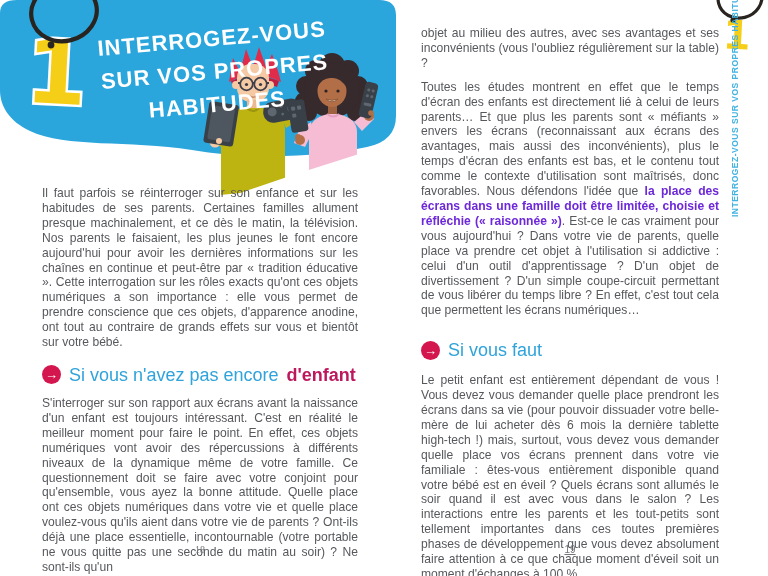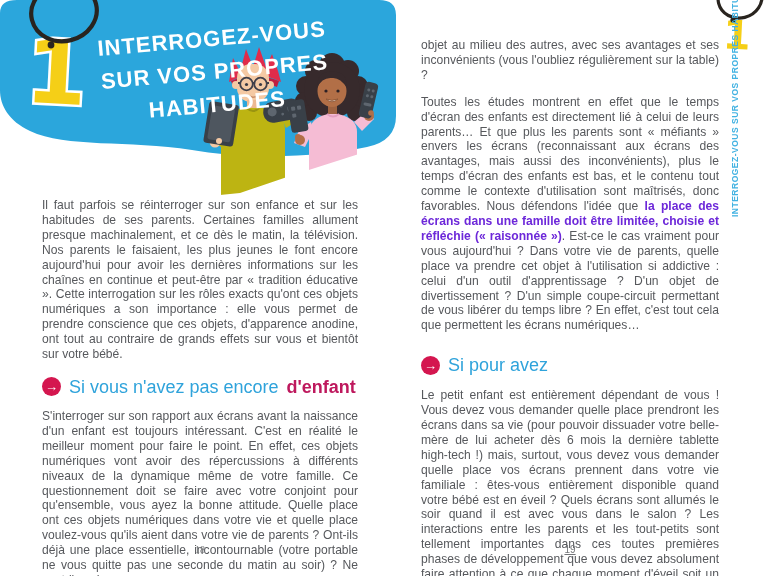--- a/index.html
+++ b/index.html
@@ -20,21 +20,21 @@
   .margin-tab-label{
     position:absolute;left:730px;top:55px;height:162px;width:16px;
     writing-mode:vertical-rl;transform:rotate(180deg);
     color:#42B2E2;font-size:8.5px;font-weight:700;letter-spacing:0.5px;
     white-space:nowrap;text-align:left;
   }
   
   .col{position:absolute;color:#56585C;font-size:12.1px;line-height:14.9px;}
   .col-left{left:42px;top:186px;width:316px;}
   .col-right{left:421px;top:26px;width:298px;}
-  .col p{margin:12px 0 9px 0;text-align:justify;}
+  .col p{margin:0 0 9px 0;text-align:justify;}
   p.strong{font-weight:700;color:#4A4C4F;}
   b.inbold{color:#6d28d9;}
   .section{
     display:flex;align-items:center;gap:8px;
     margin:15px 0 11px 0;font-size:18px;line-height:20px;white-space:nowrap;
   }
   .arrow-badge{
     flex:0 0 auto;width:19px;height:19px;border-radius:50%;
     background:#D4164F;color:#ffffff;display:inline-flex;
     align-items:center;justify-content:center;
@@ -180,17 +180,17 @@
   </div>
   <p>S'interroger sur son rapport aux écrans avant la naissance d'un enfant est toujours intéressant. C'est en réalité le meilleur moment pour faire le point. En effet, ces objets numériques vont avoir des répercussions à différents niveaux de la dynamique même de votre famille. Ce questionnement doit se faire avec votre conjoint pour qu'ensemble, vous ayez la bonne attitude. Quelle place ont ces objets numériques dans votre vie et quelle place voulez-vous qu'ils aient dans votre vie de parents ? Ont-ils déjà une place essentielle, incontournable (votre portable ne vous quitte pas une seconde du matin au soir) ? Ne sont-ils qu'un</p>
 </div>
 <div class="pagenum pagenum-left">18</div>
 
 <div class="col col-right">
   <p>objet au milieu des autres, avec ses avantages et ses inconvénients (vous l'oubliez régulièrement sur la table) ?</p>
   <p><span>Toutes les études montrent en effet que le temps d'écran des enfants est directement lié à celui de leurs parents… Et que plus les parents sont « méfiants » envers les écrans (reconnaissant aux écrans des avantages, mais aussi des inconvénients), plus le temps d'écran des enfants est bas, et le contenu tout comme le contexte d'utilisation sont maîtrisés, donc favorables. Nous défendons l'idée que </span><b class="inbold">la place des écrans dans une famille doit être limitée, choisie et réfléchie (« raisonnée »)</b><span>. Est-ce le cas vraiment pour vous aujourd'hui ? Dans votre vie de parents, quelle place va prendre cet objet à l'utilisation si addictive : celui d'un outil d'apprentissage ? D'un objet de divertissement ? D'un simple coupe-circuit permettant de vous libérer du temps libre ? En effet, c'est tout cela que permettent les écrans numériques…</span></p>
   <div class="section" style="margin-top:22px;margin-bottom:13px;">
     <span class="arrow-badge">→</span>
-    <span class="sec-light">Si pour avez</span>
+    <span class="sec-light">Si vous faut</span>
   </div>
   <p>Le petit enfant est entièrement dépendant de vous ! Vous devez vous demander quelle place prendront les écrans dans sa vie (pour pouvoir dissuader votre belle-mère de lui acheter dès 6 mois la dernière tablette high-tech !) mais, surtout, vous devez vous demander quelle place vos écrans prennent dans votre vie familiale : êtes-vous entièrement disponible quand votre bébé est en éveil ? Quels écrans sont allumés le soir quand il est avec vous dans le salon ? Les interactions entre les parents et les tout-petits sont tellement importantes dans ces toutes premières phases de développement que vous devez absolument faire attention à ce que chaque moment d'éveil soit un moment d'échanges à 100 %.</p>
 </div>
 <div class="pagenum pagenum-right">19</div>
 
 </body></html>

